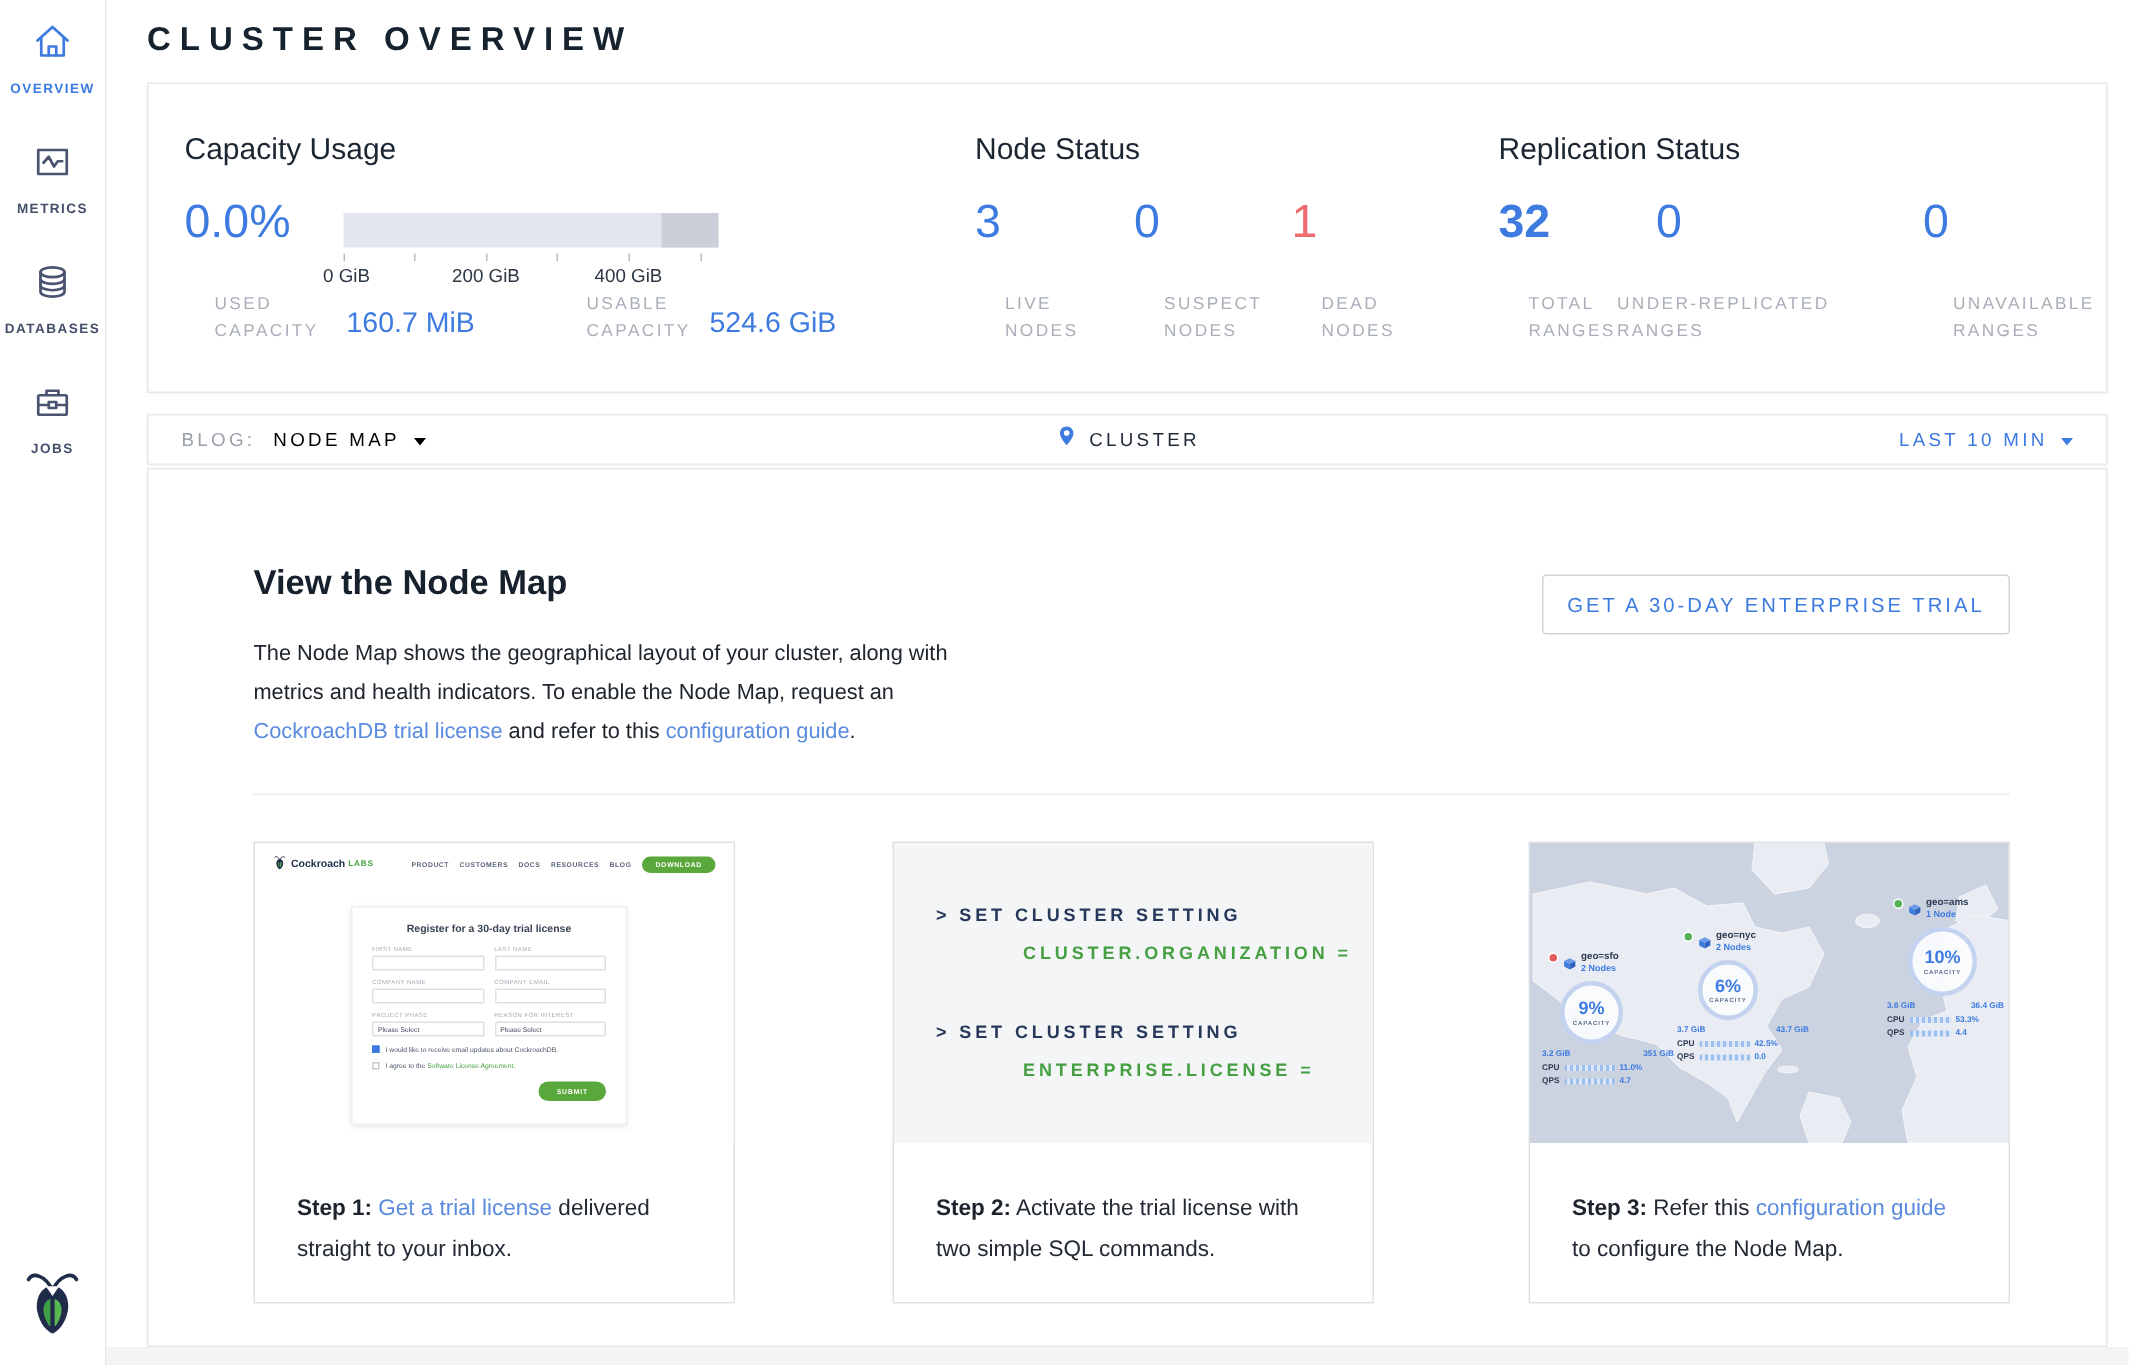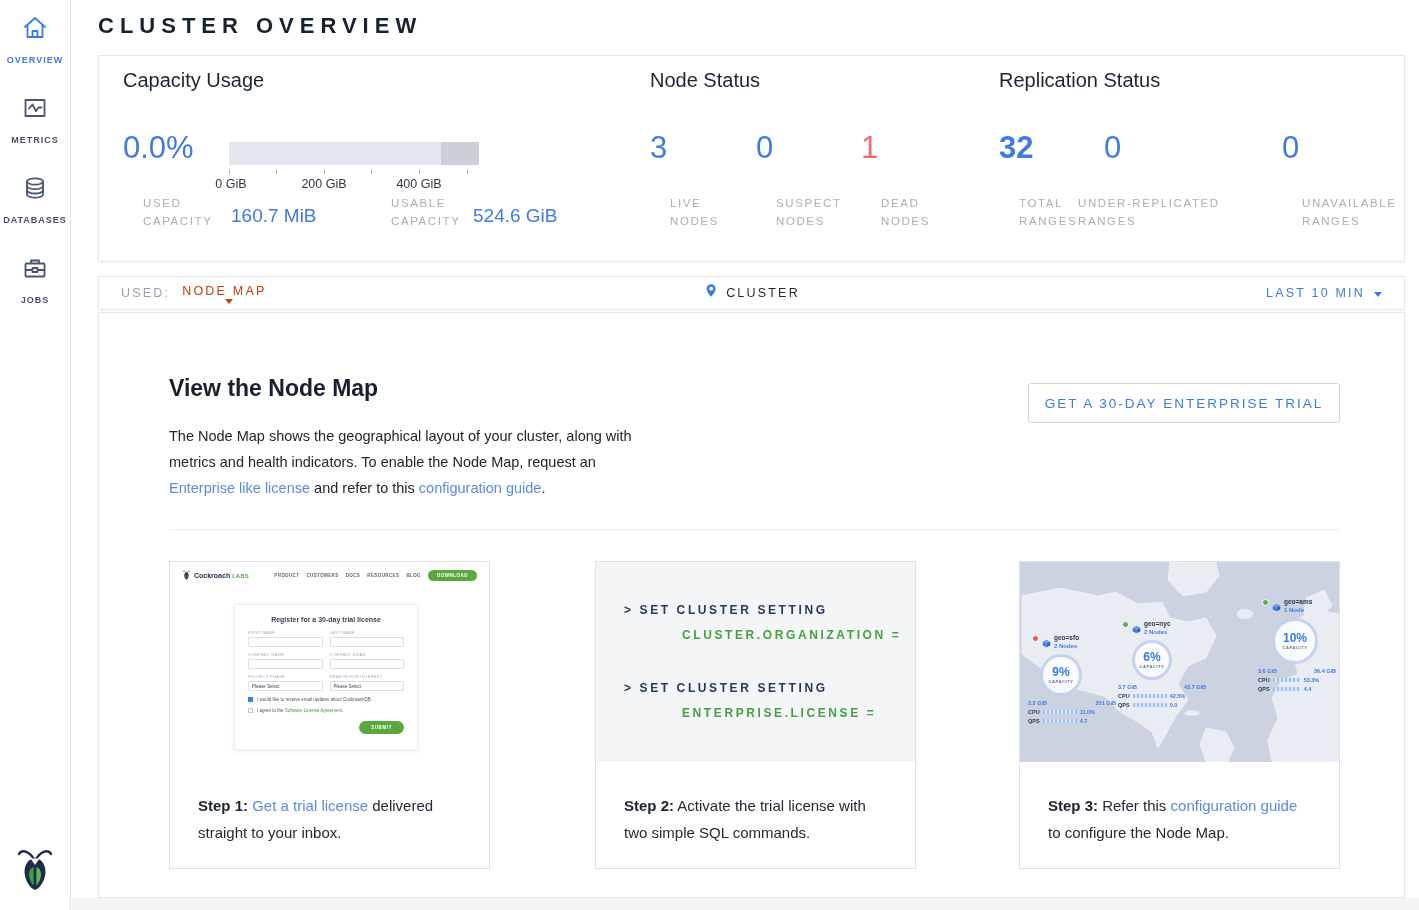--- a/index.html
+++ b/index.html
@@ -20,35 +20,35 @@
   .page-title { position:absolute; left:98px; top:13px; font-size:22px; font-weight:600; letter-spacing:6px; color:#17222f; }
 
   
   .panel { position:absolute; background:#fff; border:1px solid #e5e7eb; box-shadow:0 1px 2px rgba(40,50,70,.04); }
   .summary-panel { left:98px; top:55px; width:1307px; height:207px; }
   .view-bar { left:98px; top:276px; width:1307px; height:34px; }
   .main-panel { left:98px; top:312px; width:1307px; height:586px; }
   .bottom-strip { position:absolute; left:71px; top:898px; right:0; height:12px; background:#f4f4f6; }
 
   
-  .sec-title { position:absolute; top:13px; font-size:20px; font-weight:500; color:#1c2633; }
+  .sec-title { position:absolute; top:33px; font-size:20px; font-weight:500; color:#1c2633; }
   .big-num { position:absolute; top:75px; font-size:31px; font-weight:500; color:#3d7be0; line-height:1.1; }
   .big-num.red { color:#ee6c70; }
   .mini-label { position:absolute; top:139px; font-size:11.5px; letter-spacing:1.6px; color:#a9aeb8; line-height:1.55; white-space:pre-line;margin-left:20px; }
   .blue-val { position:absolute; top:149px; font-size:19px; font-weight:500; color:#3d7be0; }
 
   .cap-bar { position:absolute; left:130px; top:86px; width:250px; height:23px; background:#e4e6ed; }
   .cap-bar .cap-seg { position:absolute; right:0; top:0; width:38px; height:23px; background:#cbcfda; }
   .cap-tick { position:absolute; top:113px; width:1px; height:5px; background:#b6bcc7; }
   .cap-tick-label { position:absolute; top:121px; font-size:12.5px; color:#2f3845; transform:translateX(-50%); white-space:nowrap; }
 
   
   .view-bar-inner { position:relative; display:flex; align-items:center; height:100%; padding:0 22px; font-size:12.5px; letter-spacing:2.2px; }
   .vb-label { color:#9aa0ac; }
-  .vb-dd { color:#c2410c; margin-left:12px; font-weight:500; cursor:pointer; display:flex; align-items:center;flex-direction:column; }
+  .vb-dd { color:#000000; margin-left:12px; font-weight:500; cursor:pointer; display:flex; align-items:center; }
   .caret { display:inline-block; width:0; height:0; border-left:4.5px solid transparent; border-right:4.5px solid transparent; border-top:5.5px solid currentColor; margin-left:9px; position:relative; top:1px; }
   .vb-center { position:absolute; left:50%; top:0; height:100%; transform:translateX(-50%); display:flex; align-items:center; color:#1e2935; font-weight:500; }
   .vb-center .pin { margin-right:8px; position:relative; top:-1px; }
   .vb-right { margin-left:auto; color:#3d7be0; font-weight:500; cursor:pointer; display:flex; align-items:center; }
 
   
   .nm-heading { position:absolute; left:70px; top:62px; font-size:23px; font-weight:600; color:#16212d; }
   .nm-desc { position:absolute; left:70px; top:110px; width:468px; font-size:14.5px; line-height:26px; color:#20262e; }
   .link { color:#5a8bde; cursor:pointer; text-decoration:none; }
   .trial-btn { position:absolute; left:929px; top:70px; width:312px; height:40px; background:#fff; border:1px solid #cfd3dc; border-radius:3px; color:#3d7be0; font-size:13.5px; letter-spacing:2px; font-weight:500; font-family:inherit; cursor:pointer; }
@@ -203,21 +203,21 @@
     <div class="mini-label" style="left:900px;">TOTAL
 RANGES</div>
     <div class="mini-label" style="left:959px;">UNDER-REPLICATED
 RANGES</div>
     <div class="mini-label" style="left:1183px;">UNAVAILABLE
 RANGES</div>
   </section>
 
   <section class="panel view-bar">
     <div class="view-bar-inner">
-      <span class="vb-label">USED:</span>
+      <span class="vb-label">BLOG:</span>
       <span class="vb-dd">
         <span>NODE MAP</span>
         <span class="caret"></span>
       </span>
       <span class="vb-center">
         <span class="pin">
           <svg viewBox="0 0 24 24" width="15" height="15" fill="#3d7be0">
             <path d="M12 2 C7.9 2 4.8 5.1 4.8 9.2 C4.8 14.4 12 22 12 22 S19.2 14.4 19.2 9.2 C19.2 5.1 16.1 2 12 2 Z M12 12 a3 3 0 1 1 0-6 a3 3 0 0 1 0 6 Z"></path>
           </svg>
         </span>
@@ -225,21 +225,21 @@
       </span>
       <span class="vb-right">
         <span>LAST 10 MIN</span>
         <span class="caret"></span>
       </span>
     </div>
   </section>
 
   <section class="panel main-panel">
     <h2 class="nm-heading">View the Node Map</h2>
-    <p class="nm-desc"><span>The Node Map shows the geographical layout of your cluster, along with metrics and health indicators. To enable the Node Map, request an </span><a class="link">Enterprise like license</a><span> and refer to this </span><a class="link">configuration guide</a><span>.</span></p>
+    <p class="nm-desc"><span>The Node Map shows the geographical layout of your cluster, along with metrics and health indicators. To enable the Node Map, request an </span><a class="link">CockroachDB trial license</a><span> and refer to this </span><a class="link">configuration guide</a><span>.</span></p>
     <button class="trial-btn">GET A 30-DAY ENTERPRISE TRIAL</button>
     <div class="nm-divider"></div>
 
     <div class="step-card" style="left:70px;">
       <div class="media mini-site">
         <div class="ms-nav">
           <span class="ms-brand">
             <span class="ms-bug">
               <svg viewBox="0 0 40 46" width="9" height="10">
                 <path d="M20,15 C15,5 7,3 4,8" stroke="#1f2b49" stroke-width="3" fill="none"></path>

